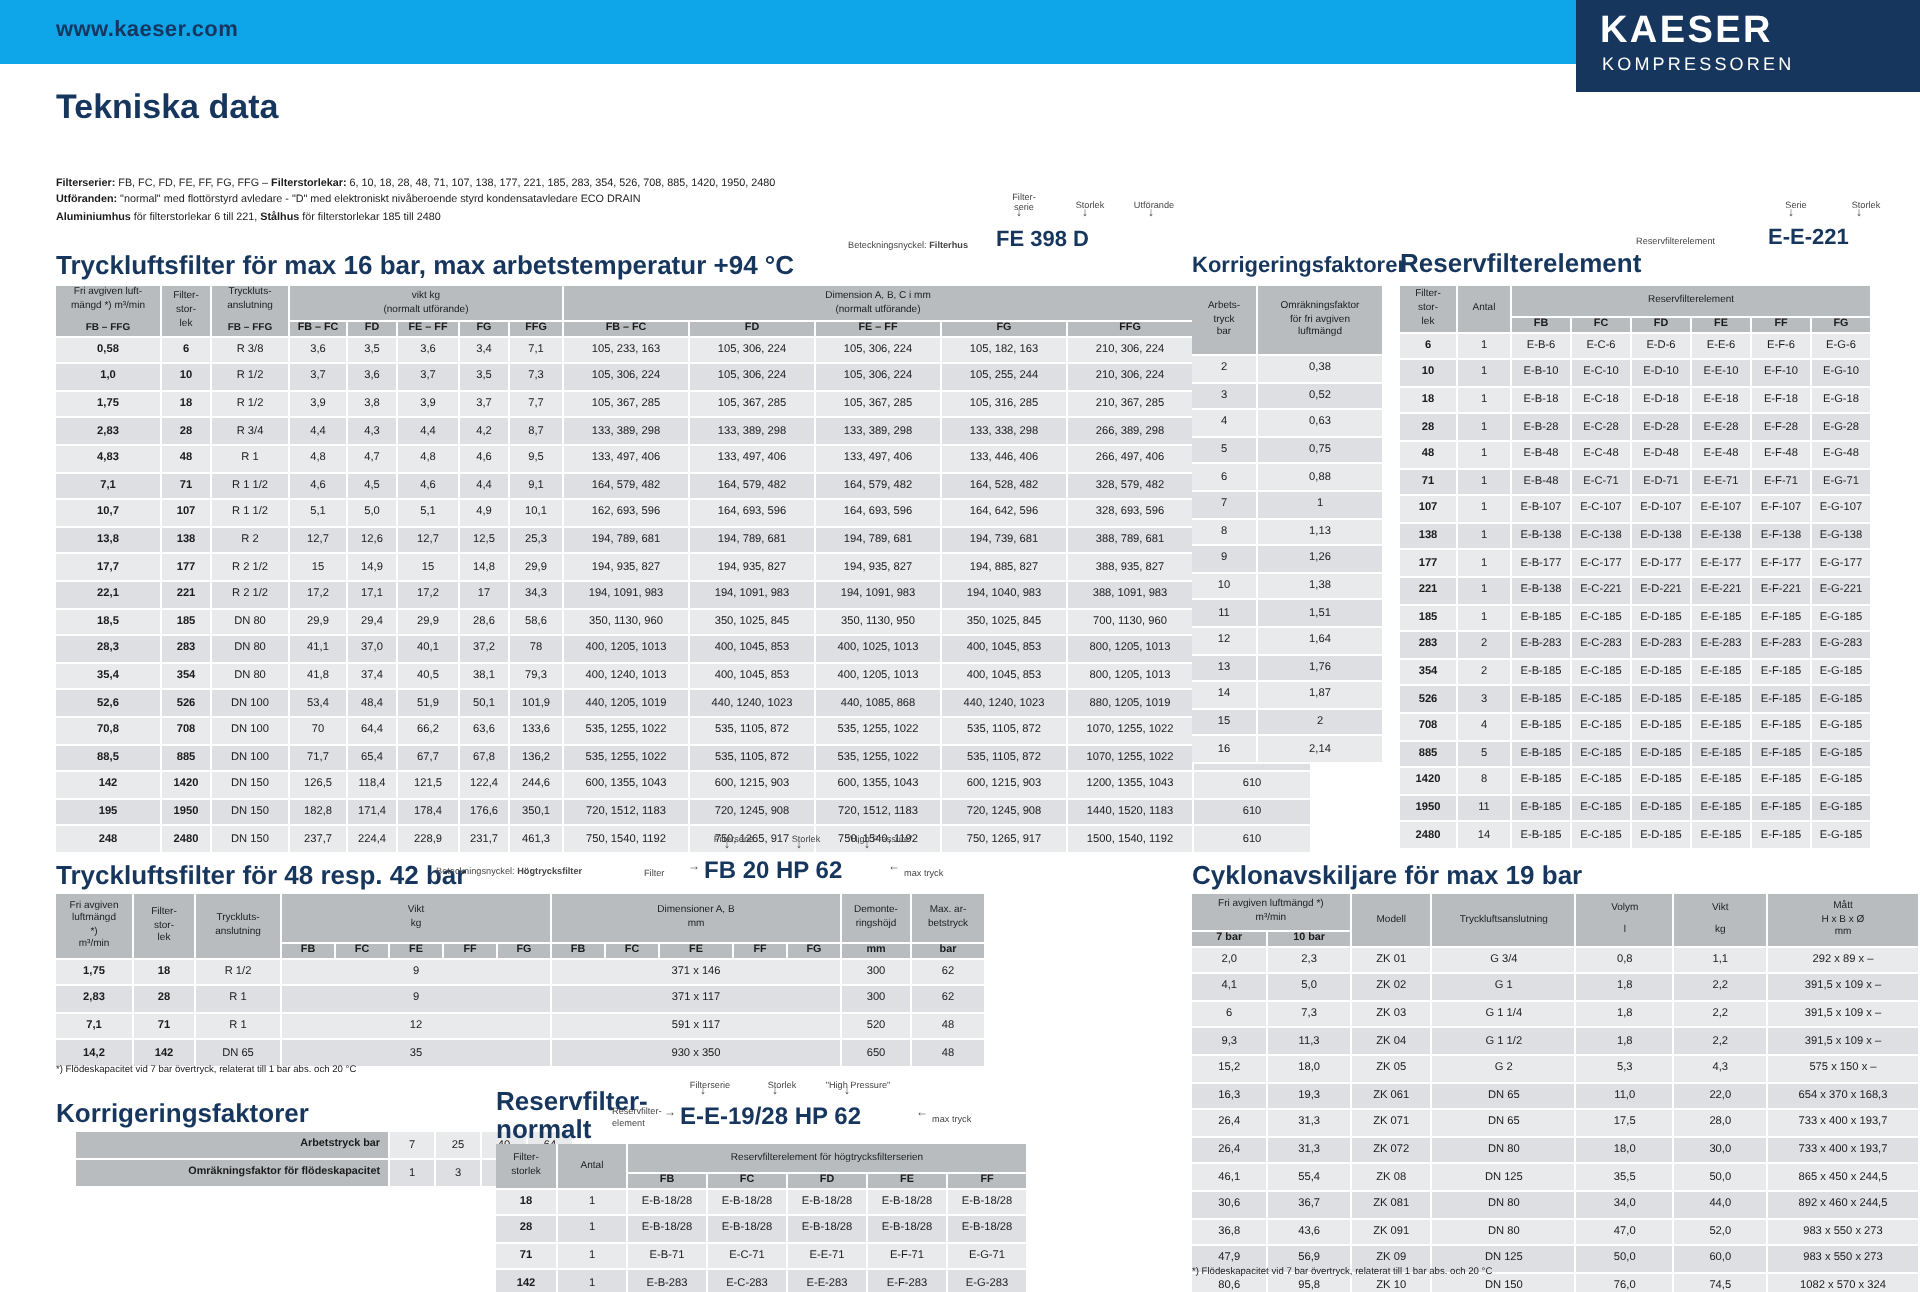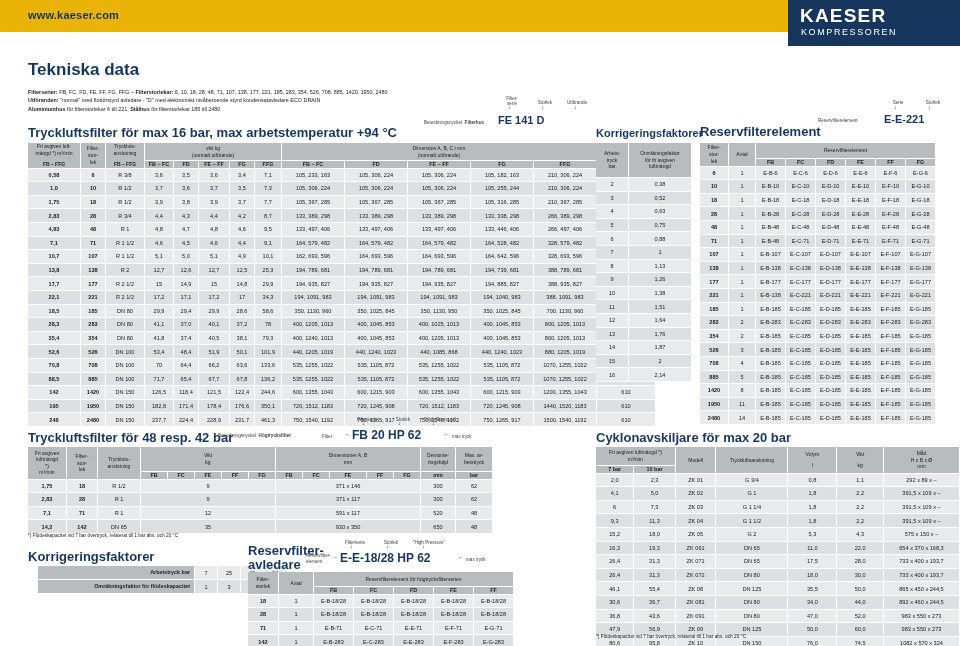--- a/index.html
+++ b/index.html
@@ -2,21 +2,21 @@
 <html><head>
 <meta charset="utf-8">
 <style>
   html,body{margin:0;padding:0;}
   body{
     width:960px;height:646px;background:#ffffff;
     font-family:"Liberation Sans", sans-serif;
     color:#1b1b1b;overflow:hidden;position:relative;
   }
   
-  .topbar{position:absolute;left:0;top:0;width:792px;height:32px;background:#eab308;}
+  .topbar{position:absolute;left:0;top:0;width:792px;height:32px;background:#0ea5e9;}
   .topbar .url{position:absolute;left:28px;top:9px;font-size:11px;font-weight:bold;color:#17365d;letter-spacing:.2px;}
   .logo{position:absolute;right:0;top:0;width:172px;height:46px;background:#17365d;color:#fff;}
   .logo .k1{position:absolute;left:12px;top:5px;font-size:19px;font-weight:bold;letter-spacing:1.2px;}
   .logo .k2{position:absolute;left:13px;top:27px;font-size:9px;letter-spacing:1.6px;}
 
   
   .h1{position:absolute;font-size:17px;font-weight:bold;color:#17365d;}
   .h2{position:absolute;font-size:11px;font-weight:bold;color:#17365d;}
   .h3{position:absolute;font-size:13px;font-weight:bold;color:#17365d;}
   .intro{position:absolute;left:28px;top:88px;width:760px;font-size:5.4px;line-height:8.4px;color:#1b1b1b;}
@@ -46,37 +46,37 @@
 <body>
 
 <div class="topbar">
   <span class="url">www.kaeser.com</span>
 </div>
 <div class="logo">
   <span class="k1">KAESER</span>
   <span class="k2">KOMPRESSOREN</span>
 </div>
 
-<div class="h1" style="left:28px;top:60px;">Tekniska data</div>
+<div class="h1" style="left:28px;top:44px;">Tekniska data</div>
 
 <div class="intro">
   <div><b>Filterserier:</b><span> FB, FC, FD, FE, FF, FG, FFG – </span><b>Filterstorlekar:</b><span> 6, 10, 18, 28, 48, 71, 107, 138, 177, 221, 185, 283, 354, 526, 708, 885, 1420, 1950, 2480</span></div>
   <div><b>Utföranden:</b><span> "normal" med flottörstyrd avledare - "D" med elektroniskt  nivåberoende styrd kondensatavledare ECO DRAIN</span></div>
   <div><b>Aluminiumhus</b><span> för filterstorlekar 6 till 221, </span><b>Stålhus</b><span> för filterstorlekar 185 till 2480</span></div>
 </div>
 
 <div class="keylabel" style="left:498px;top:96px;width:28px;white-space:pre-line;">Filter-
 serie</div>
 <div class="keylabel" style="left:532px;top:100px;width:26px;">Storlek</div>
 <div class="keylabel" style="left:560px;top:100px;width:34px;">Utförande</div>
 <div class="arrw" style="left:508px;top:104px;">↓</div>
 <div class="arrw" style="left:541px;top:104px;">↓</div>
 <div class="arrw" style="left:574px;top:104px;">↓</div>
 <div class="keybox" style="left:424px;top:120px;"><span>Beteckningsnyckel:</span> <b>Filterhus</b></div>
-<div class="keycode" style="left:498px;top:114px;font-size:11px;">FE 141 D</div>
+<div class="keycode" style="left:498px;top:114px;font-size:11px;">FE 398 D</div>
 
 <div class="keylabel" style="left:888px;top:100px;width:20px;">Serie</div>
 <div class="keylabel" style="left:920px;top:100px;width:26px;">Storlek</div>
 <div class="arrw" style="left:894px;top:104px;">↓</div>
 <div class="arrw" style="left:928px;top:104px;">↓</div>
 <div class="keybox" style="left:818px;top:118px;">Reservfilterelement</div>
 <div class="keycode" style="left:884px;top:113px;font-size:11px;">E-E-221</div>
 
 <div class="h3" style="left:28px;top:125px;">Tryckluftsfilter för max 16 bar, max arbetstemperatur +94 °C</div>
 <div class="h2" style="left:596px;top:127px;">Korrigeringsfaktorer</div>
@@ -815,31 +815,31 @@
         <th class="hd" style="text-align: right; padding-right: 4px; width: 152px; height: 13px;">Omräkningsfaktor för flödeskapacitet</th>
         <td style="width: 22px;">1</td>
         <td style="width: 22px;">3</td>
         <td style="width: 22px;">5</td>
         <td style="width: 22px;">8</td>
       </tr>
     </tbody>
 </table>
 
 <div class="h3" style="left:248px;top:543px;">Reservfilter-</div>
-<div class="h3" style="left:248px;top:557px;">avledare</div>
+<div class="h3" style="left:248px;top:557px;">normalt</div>
 
 <div class="keylabel" style="left:340px;top:540px;width:30px;">Filterserie</div>
 <div class="keylabel" style="left:378px;top:540px;width:26px;">Storlek</div>
 <div class="keylabel" style="left:406px;top:540px;width:46px;">"High Pressure"</div>
 <div class="arrw" style="left:350px;top:543px;">↓</div>
 <div class="arrw" style="left:386px;top:543px;">↓</div>
 <div class="arrw" style="left:422px;top:543px;">↓</div>
 <div class="keybox" style="left:306px;top:553px;white-space:pre-line;line-height:5.6px;">Reservfilter-
 element</div>
-<div class="keycode" style="left:340px;top:551px;font-size:12px;">E-E-18/28 HP 62</div>
+<div class="keycode" style="left:340px;top:551px;font-size:12px;">E-E-19/28 HP 62</div>
 <div class="keybox" style="left:466px;top:557px;">max tryck</div>
 <div class="arrw" style="left:332px;top:554px;">→</div>
 <div class="arrw" style="left:458px;top:554px;">←</div>
 
 <table class="tbl" id="spare-bottom-table" style="left:248px;top:572px;">
   <thead>
     <tr>
       <th rowspan="2" style="width:30px;white-space:pre-line;">Filter-
 storlek</th>
       <th rowspan="2" style="width:34px;">Antal</th>
@@ -886,21 +886,21 @@
         <td>1</td>
         <td>E-B-283</td>
         <td>E-C-283</td>
         <td>E-E-283</td>
         <td>E-F-283</td>
         <td>E-G-283</td>
       </tr>
     </tbody>
 </table>
 
-<div class="h3" style="left:596px;top:430px;">Cyklonavskiljare för max 20 bar</div>
+<div class="h3" style="left:596px;top:430px;">Cyklonavskiljare för max 19 bar</div>
 <table class="tbl" id="cyclone-table" style="left:596px;top:447px;">
   <thead>
     <tr>
       <th colspan="2" style="white-space:pre-line;height:18px;">Fri avgiven luftmängd *)
 m³/min</th>
       <th rowspan="2" style="width:44px;">Modell</th>
       <th rowspan="2" style="width:76px;">Tryckluftsanslutning</th>
       <th rowspan="2" style="width:54px;">
           <span style="display:block;">Volym</span>
           <span style="display:block;margin-top:5px;">l</span>

